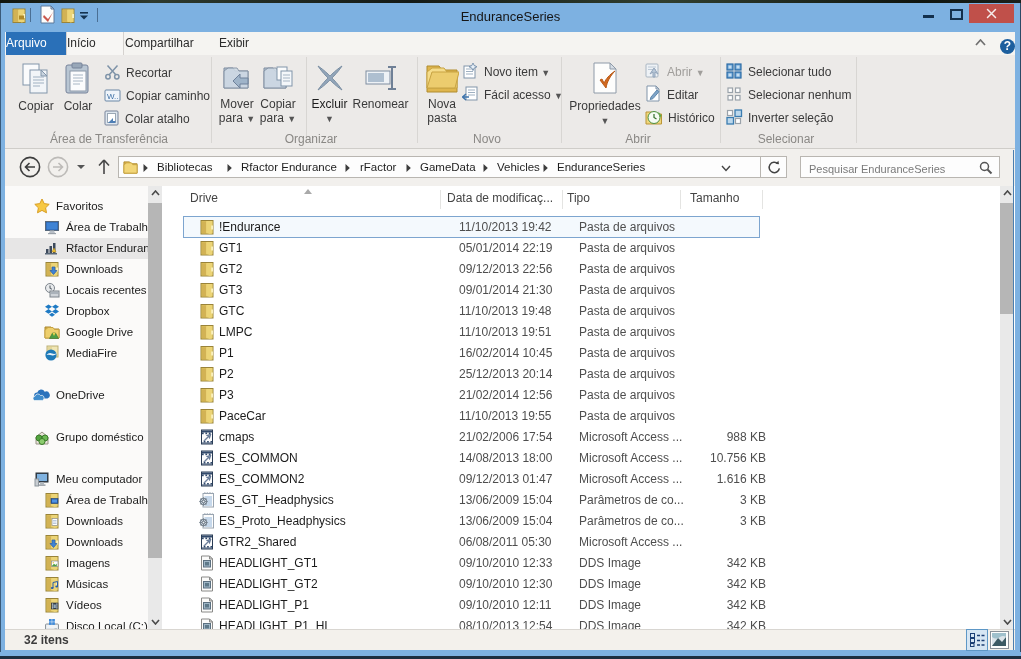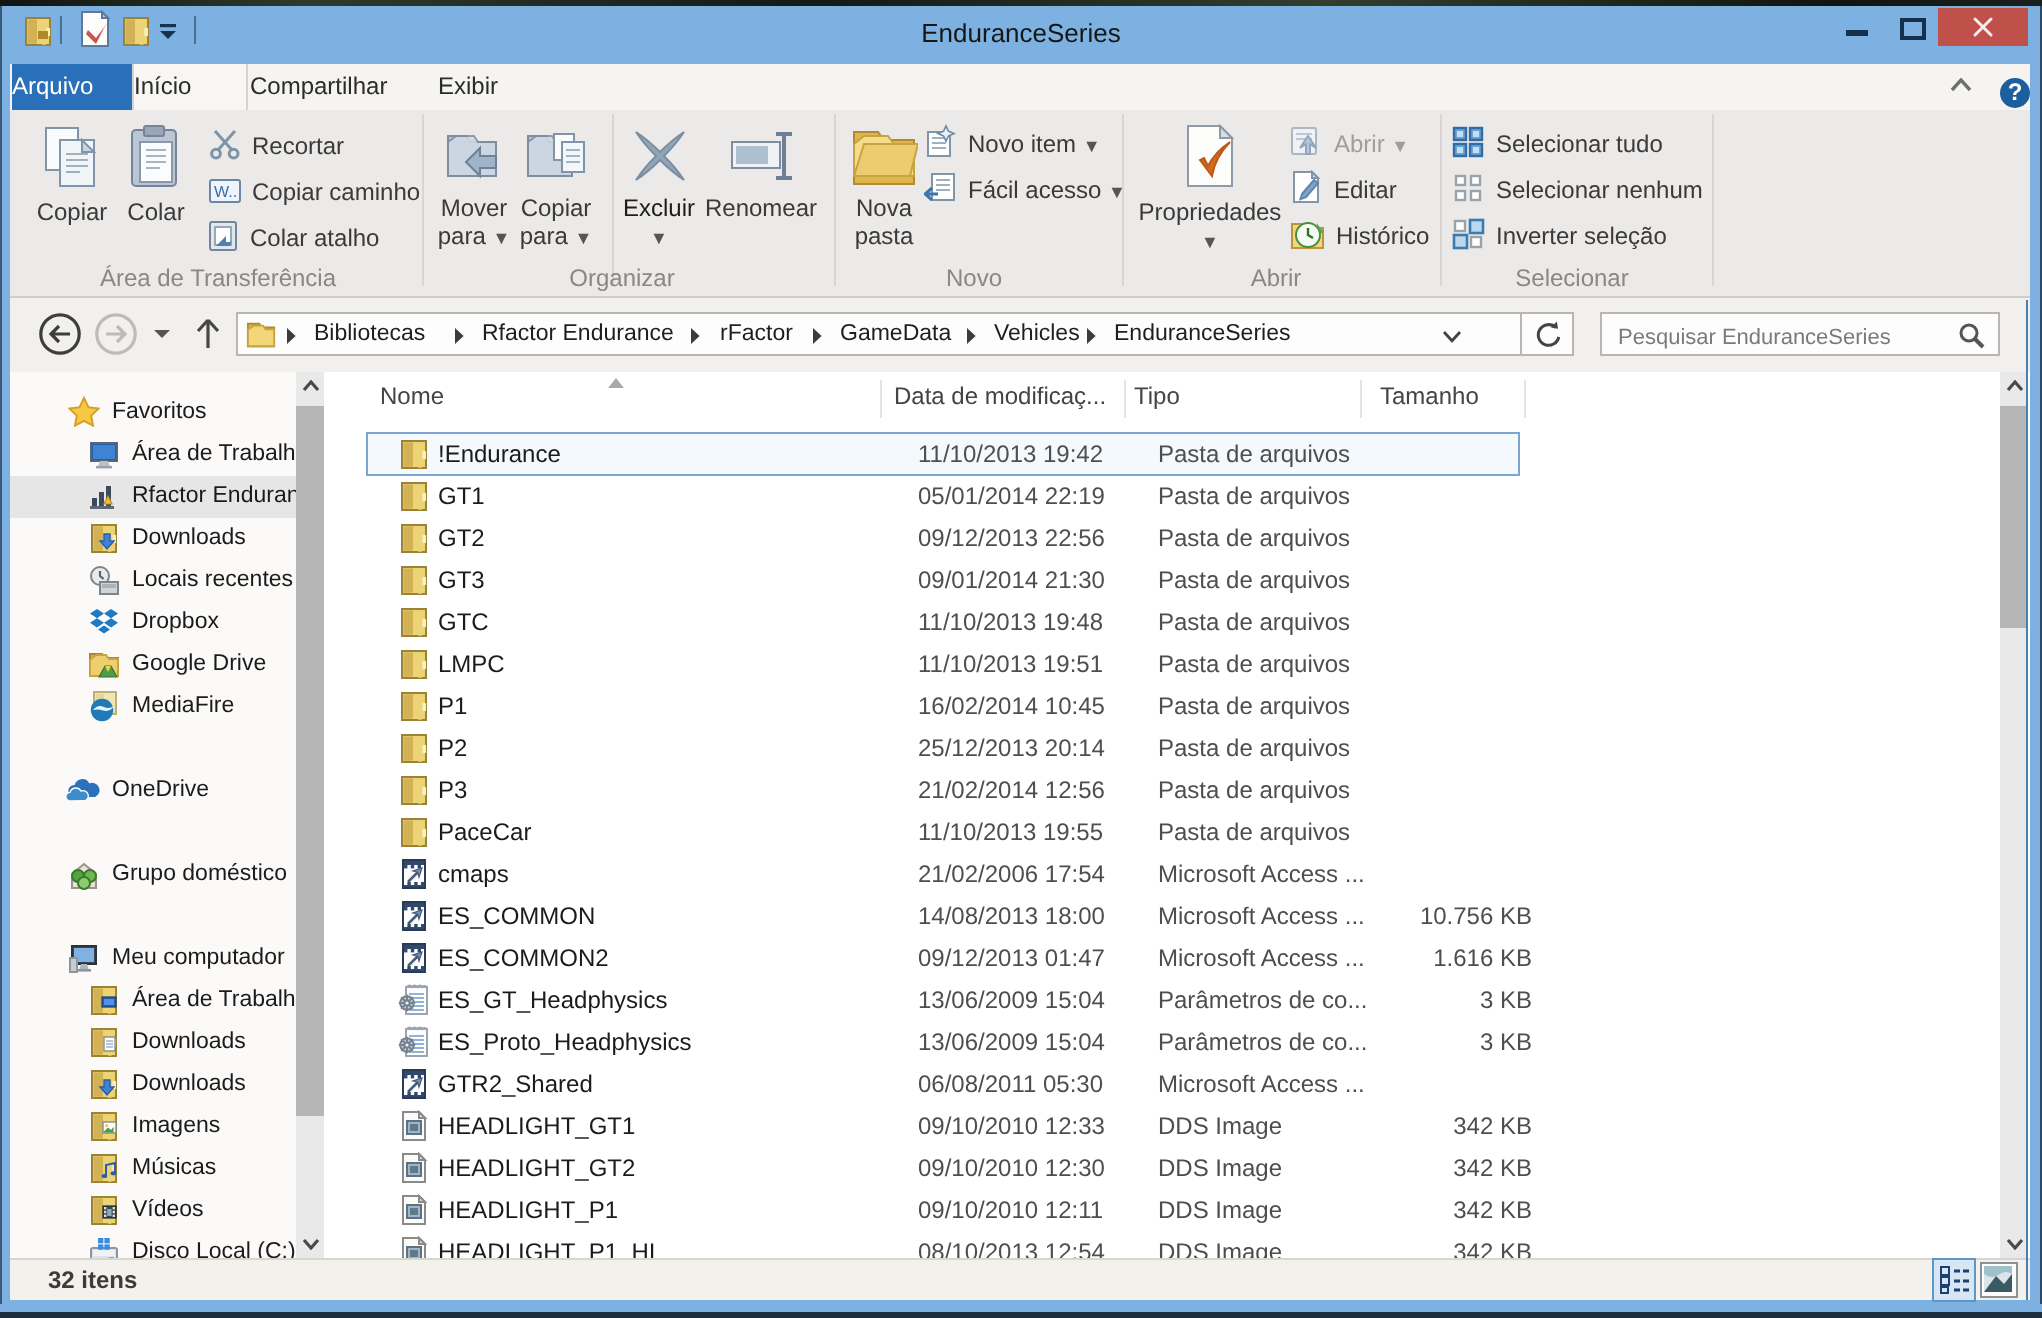--- a/index.html
+++ b/index.html
@@ -595,21 +595,21 @@
     <svg class="abs" style="left:3px;top:4px" width="9" height="6" viewBox="0 0 9 6">
         <path d="M1 5 L4.5 1 L8 5" fill="none" stroke="#4a4a4a" stroke-width="1.6"></path>
       </svg>
     <div class="sbthumb" style="top:17px;height:355px"></div>
     <svg class="abs" style="left:3px;top:433px" width="9" height="6" viewBox="0 0 9 6">
         <path d="M1 1 L4.5 5 L8 1" fill="none" stroke="#4a4a4a" stroke-width="1.6"></path>
       </svg>
   </div>
   <div id="filelist">
 
-    <div class="hcol" style="left:190px;top:188px">Nome</div>
+    <div class="hcol" style="left:190px;top:188px">Drive</div>
     <svg class="abs" style="left:304px;top:189px" width="8" height="5" viewBox="0 0 8 5">
         <path d="M4 0 L8 5 H0 z" fill="#a9a9a9"></path>
       </svg>
     <div class="hcol" style="left:447px;top:188px">Data de modificaç...</div>
     <div class="hcol" style="left:567px;top:188px">Tipo</div>
     <div class="hcol" style="left:690px;top:188px">Tamanho</div>
     <div class="hsep" style="left:440px;top:190px"></div>
     <div class="hsep" style="left:562px;top:190px"></div>
     <div class="hsep" style="left:680px;top:190px"></div>
     <div class="hsep" style="left:762px;top:190px"></div>
@@ -695,20 +695,21 @@
         <span class="fdate">11/10/2013 19:55</span>
         <span class="ftype">Pasta de arquivos</span>
       </div>
     <div class="frow" style="top:427px">
         <svg class="ficon" width="16" height="16">
           <use href="#mas16"></use>
         </svg>
         <span class="fname">cmaps</span>
         <span class="fdate">21/02/2006 17:54</span>
         <span class="ftype">Microsoft Access ...</span>
+        <span class="fsize">988 KB</span>
       </div>
     <div class="frow" style="top:448px">
         <svg class="ficon" width="16" height="16">
           <use href="#mas16"></use>
         </svg>
         <span class="fname">ES_COMMON</span>
         <span class="fdate">14/08/2013 18:00</span>
         <span class="ftype">Microsoft Access ...</span>
         <span class="fsize">10.756 KB</span>
       </div>

